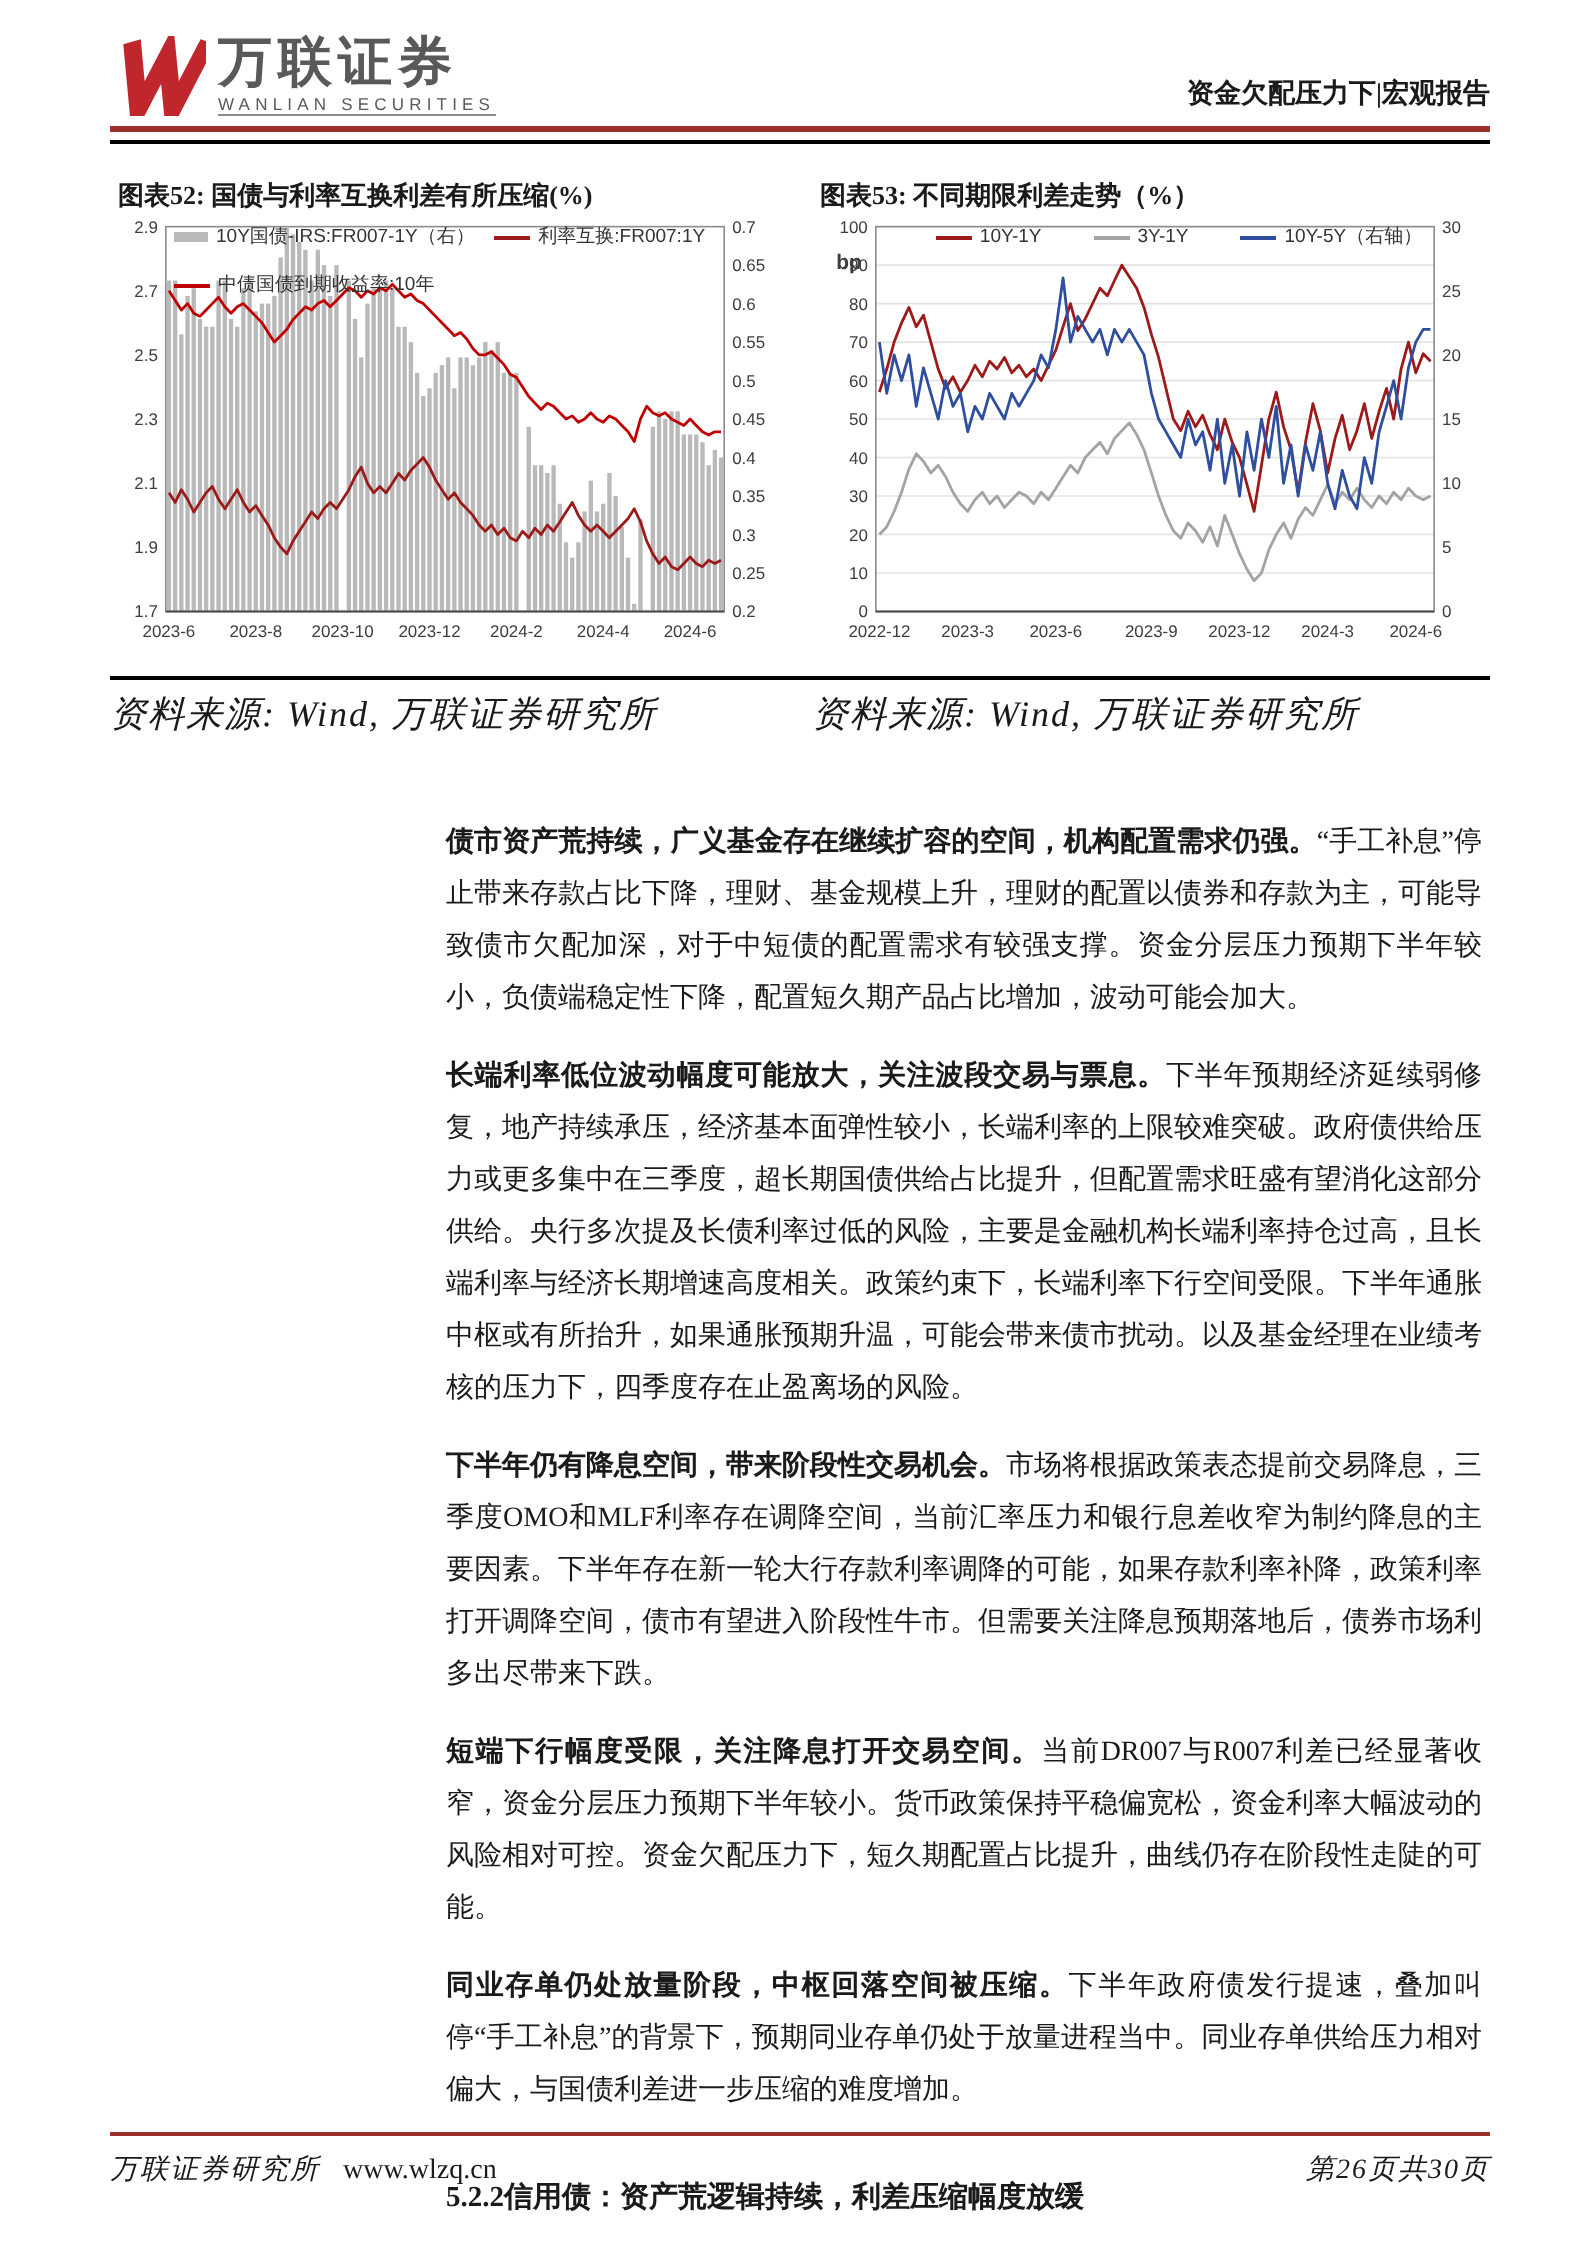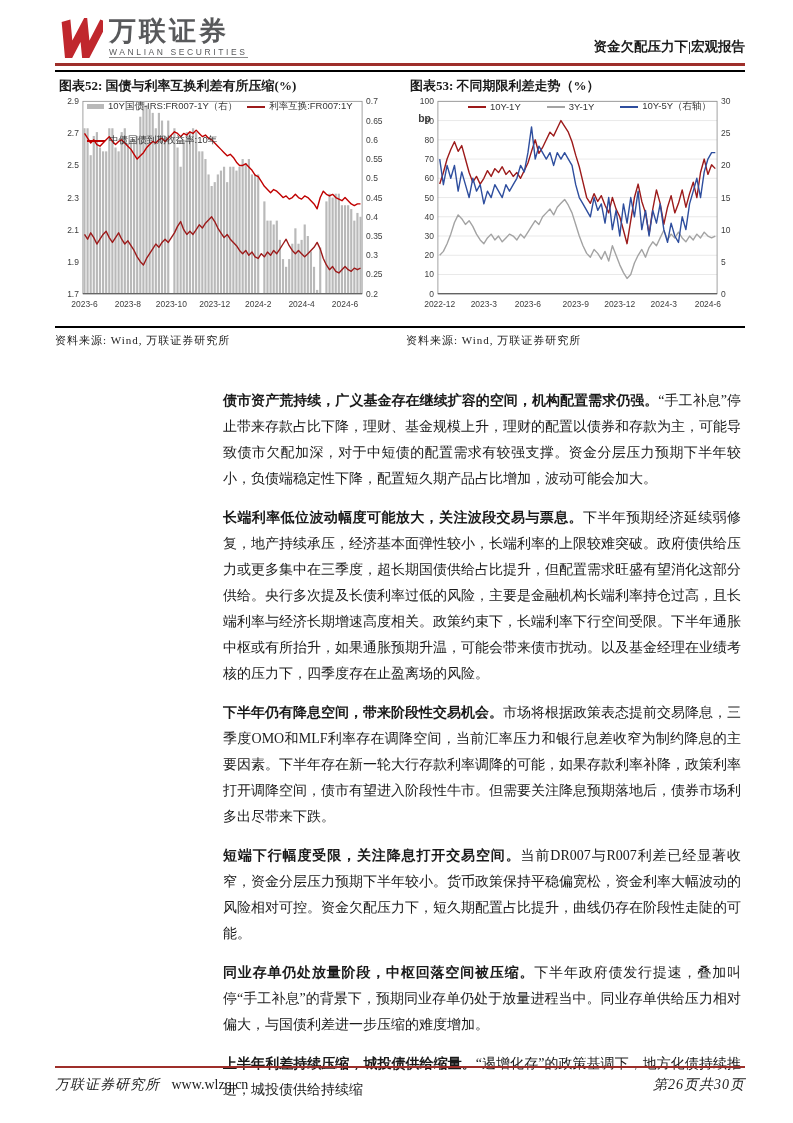--- a/index.html
+++ b/index.html
@@ -18,33 +18,33 @@
   .brand-en{font-family:"Liberation Sans","DejaVu Sans",sans-serif;font-size:8.5px;
             color:#58595b;letter-spacing:2.6px;margin-top:3px;border-bottom:1px solid #8a8a8a;
             padding-bottom:1px;}
   .doc-type{font-size:13.5px;font-weight:bold;padding-bottom:2px;}
 
   
   .content{position:absolute;left:55px;right:48px;top:70px;}
   .figures{border-top:2px solid #000;border-bottom:2px solid #000;
            display:flex;gap:12px;padding:1px 0 2px;}
   .fig-col{flex:1;min-width:0;}
-  .fig-title{font-size:13px;font-weight:bold;padding:4px 0 1px 4px;white-space:nowrap;}
+  .fig-title{font-size:13px;font-weight:bold;padding:16px 0 1px 4px;white-space:nowrap;}
   .chart-wrap{position:relative;text-align:center;}
   .chart-wrap svg{display:block;}
   .legend{position:absolute;font-family:"Liberation Sans","DejaVu Sans",sans-serif;
           font-size:9.5px;color:#333;}
   .lg-item{display:inline-flex;align-items:center;gap:4px;white-space:nowrap;}
   .mk-bar{display:inline-block;width:17px;height:5px;}
   .mk-line{display:inline-block;width:18px;height:2px;}
-  .lg52{left:32px;right:26px;top:4px;display:grid;grid-template-columns:57% 43%;row-gap:21px;}
+  .lg52{left:32px;right:26px;top:4px;display:grid;grid-template-columns:57% 43%;row-gap:11px;}
   .lg53{left:40px;right:12px;top:4px;display:flex;justify-content:center;gap:26px;}
 
   .sources{display:flex;gap:12px;margin-top:5px;}
-  .src{flex:1;font-size:11px;letter-spacing:1px;}
+  .src{flex:1;font-size:18px;font-style:italic;letter-spacing:1px;}
 
   
   .bodytext{margin:40px 4px 0 168px;font-size:14px;line-height:26px;text-align:justify;}
   .bodytext p{margin:0 0 13px;}
   .bodytext b{font-weight:bold;}
   .sec-heading{font-size:14.5px;font-weight:bold;margin:27px 0 15px;text-align:left;}
 
   
   .footer{position:absolute;left:55px;right:48px;top:1066px;
           border-top:2.5px solid #9e2f2a;padding-top:8px;
@@ -284,20 +284,21 @@
       <div class="src">资料来源: Wind, 万联证券研究所</div>
     </div>
 
     <div class="bodytext">
       <p><b>债市资产荒持续，广义基金存在继续扩容的空间，机构配置需求仍强。</b><span>“手工补息”停止带来存款占比下降，理财、基金规模上升，理财的配置以债券和存款为主，可能导致债市欠配加深，对于中短债的配置需求有较强支撑。资金分层压力预期下半年较小，负债端稳定性下降，配置短久期产品占比增加，波动可能会加大。</span></p>
       <p><b>长端利率低位波动幅度可能放大，关注波段交易与票息。</b><span>下半年预期经济延续弱修复，地产持续承压，经济基本面弹性较小，长端利率的上限较难突破。政府债供给压力或更多集中在三季度，超长期国债供给占比提升，但配置需求旺盛有望消化这部分供给。央行多次提及长债利率过低的风险，主要是金融机构长端利率持仓过高，且长端利率与经济长期增速高度相关。政策约束下，长端利率下行空间受限。下半年通胀中枢或有所抬升，如果通胀预期升温，可能会带来债市扰动。以及基金经理在业绩考核的压力下，四季度存在止盈离场的风险。</span></p>
       <p><b>下半年仍有降息空间，带来阶段性交易机会。</b><span>市场将根据政策表态提前交易降息，三季度OMO和MLF利率存在调降空间，当前汇率压力和银行息差收窄为制约降息的主要因素。下半年存在新一轮大行存款利率调降的可能，如果存款利率补降，政策利率打开调降空间，债市有望进入阶段性牛市。但需要关注降息预期落地后，债券市场利多出尽带来下跌。</span></p>
       <p><b>短端下行幅度受限，关注降息打开交易空间。</b><span>当前DR007与R007利差已经显著收窄，资金分层压力预期下半年较小。货币政策保持平稳偏宽松，资金利率大幅波动的风险相对可控。资金欠配压力下，短久期配置占比提升，曲线仍存在阶段性走陡的可能。</span></p>
       <p><b>同业存单仍处放量阶段，中枢回落空间被压缩。</b><span>下半年政府债发行提速，叠加叫停“手工补息”的背景下，预期同业存单仍处于放量进程当中。同业存单供给压力相对偏大，与国债利差进一步压缩的难度增加。</span></p>
 
+      <div class="sec-heading">5.2.2信用债：资产荒逻辑持续，利差压缩幅度放缓</div>
 
       <p><b>上半年利差持续压缩，城投债供给缩量。</b><span>“遏增化存”的政策基调下，地方化债持续推进，城投债供给持续缩</span><br></p>
     </div>
   </div>
 
   <div class="footer">
     <div>
       <span class="ft-cn">万联证券研究所</span>
       <span class="ft-url">www.wlzq.cn</span>
     </div>

